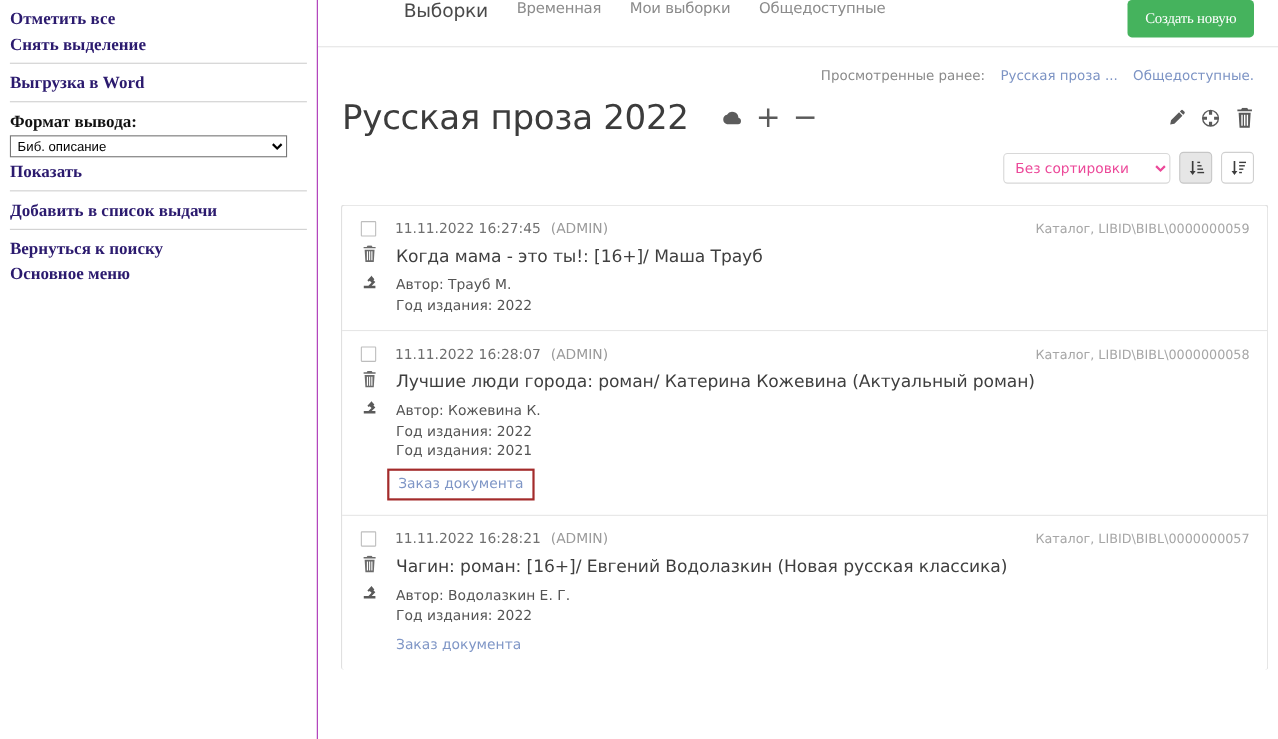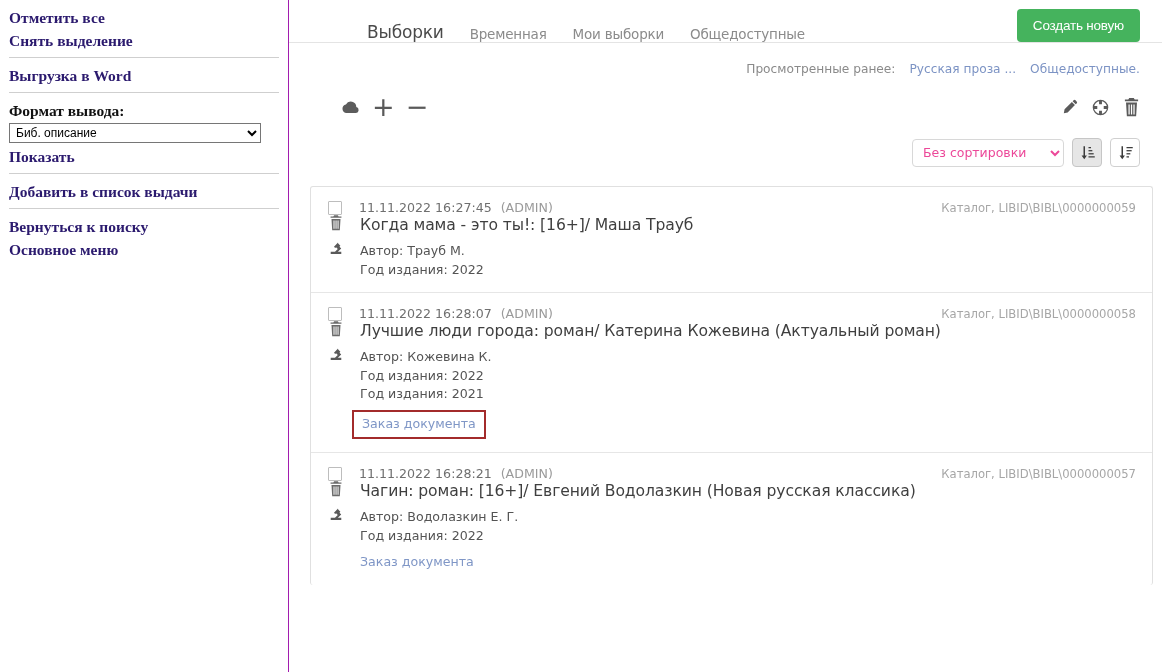--- a/index.html
+++ b/index.html
@@ -81,21 +81,21 @@
     position: relative;
     overflow: hidden;
   }
 
   
   .navbar {
     height: 43px;
     box-sizing: border-box;
     border-bottom: 1px solid #e4e4e4;
     display: flex;
-    align-items: flex-end;
+    align-items: flex-start;
     padding: 0 22px 0 0;
     background: #ffffff;
   }
   .nav-brand {
     font-family: "DejaVu Sans", sans-serif;
     font-size: 17px;
     color: #4a4a4a;
     margin-left: 78px;
     letter-spacing: -0.2px;
   }
@@ -105,21 +105,21 @@
     color: #8b8b8b;
     margin-left: 26px;
     letter-spacing: -0.2px;
     cursor: pointer;
     white-space: nowrap;
   }
   .nav-spacer { flex: 1; }
   .nav-button {
     background: #45b35d;
     color: #ffffff;
-    font-family: Liberation Sans, sans-serif;
+    font-family: Liberation Serif, serif;
     font-size: 13.5px;
     border: none;
     border-radius: 4px;
     padding: 9px 16px;
     cursor: pointer;
     letter-spacing: -0.2px;
     white-space: nowrap;
   }
 
   
@@ -266,21 +266,21 @@
     margin-left: auto;
     font-family: "DejaVu Sans", sans-serif;
     font-size: 11.6px;
     color: #a6a6a6;
     white-space: nowrap;
   }
 
   .rec-title-row {
     display: flex;
     align-items: flex-start;
-    margin-top: 0;
+    margin-top: 8px;
     text-align: right;
   }
   .rec-icon-col {
     width: 31px;
     flex: 0 0 31px;
     display: flex;
     justify-content: flex-start;
     padding-left: 1px;
   }
   .rec-title {
@@ -364,20 +364,21 @@
       <button class="nav-button">Создать новую</button>
     </div>
 
     <div class="recent-row">
       <span class="recent-label">Просмотренные ранее:</span>
       <a class="recent-link">Русская проза ...</a>
       <a class="recent-link">Общедоступные.</a>
     </div>
 
     <div class="title-row">
+      <span class="page-title">Русская проза 2022</span>
 
       <span class="title-icons">
         <span class="t-icon">
           <svg width="24" height="17" viewBox="0 0 24 17" aria-hidden="true">
             <path fill="#5c5c5c" d="M19.3 8.1A5.6 5.6 0 0 0 8.9 5.4 4.4 4.4 0 0 0 9 14h10a3 3 0 0 0 .3-5.9z"></path>
           </svg>
         </span>
         <span class="t-icon glyph-plus">+</span>
         <span class="t-icon glyph-minus">−</span>
       </span>

